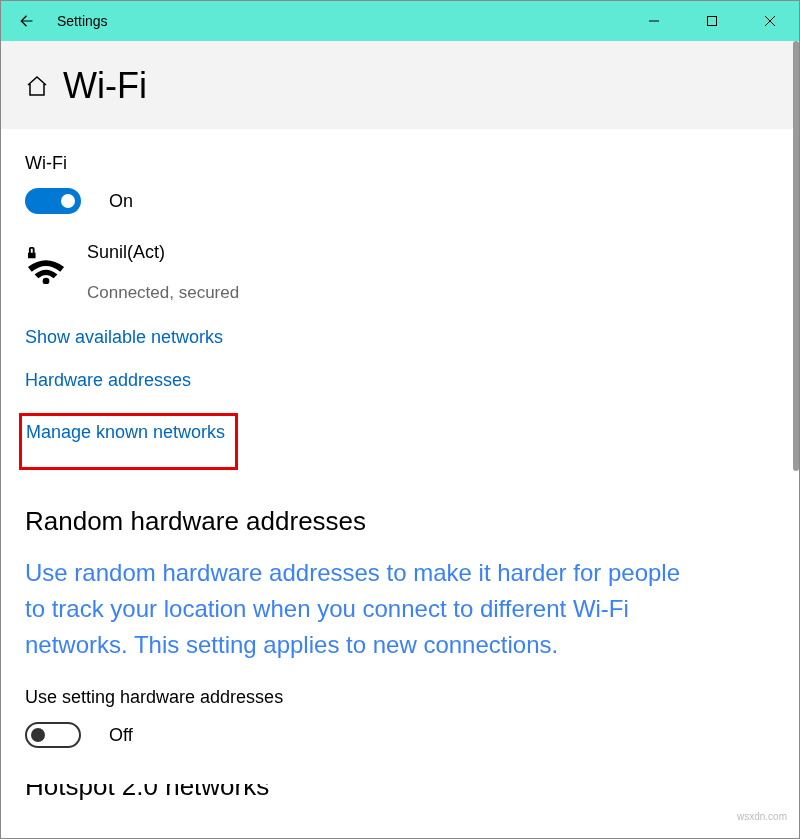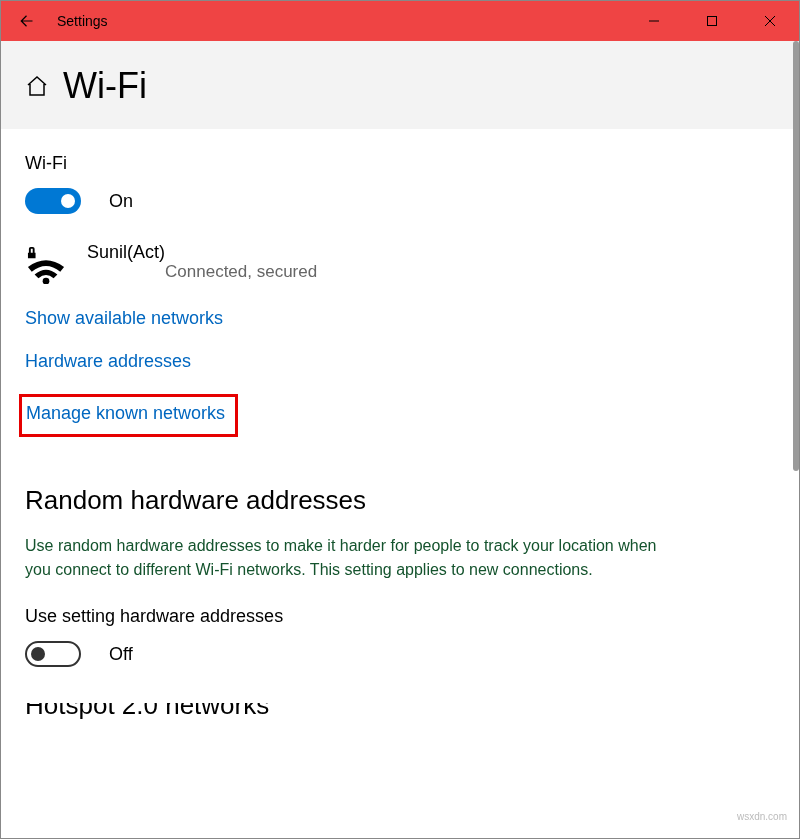--- a/index.html
+++ b/index.html
@@ -10,21 +10,21 @@
     width: 800px;
     height: 839px;
     overflow: hidden;
     position: relative;
     border: 1px solid #888;
   }
   .titlebar {
     display: flex;
     align-items: center;
     height: 40px;
-    background: #ef4444;
+    background: #5eead4;
     border-bottom: 0px solid #ddd;
   }
   .back-btn {
     width: 48px;
     height: 40px;
     display: flex;
     align-items: center;
     justify-content: center;
     cursor: pointer;
   }
@@ -124,47 +124,47 @@
     margin-top: 10px;
   }
   .wifi-icon-wrap {
     width: 44px;
     display: flex;
     align-items: flex-start;
     justify-content: flex-start;
     padding-top: 4px;
   }
   .wifi-icon-wrap svg { width: 42px; height: 38px; }
-  .network-text { display: flex; }
+  .network-text { display: flex; flex-direction: column; }
   .network-name { font-size: 18px; color: #000; }
   .network-status { font-size: 17px; color: #666; margin-top: 20px; }
   .link {
     color: #0067c0;
     font-size: 18px;
     cursor: pointer;
     margin-bottom: 22px;
     display: block;
     width: fit-content;
   }
   .link.highlighted {
     border: 3px solid #e60000;
-    padding: 6px 10px 10px 4px;
+    padding: 6px 10px 24px 4px;
     margin-left: -6px;
     margin-bottom: 18px;
   }
   .section-heading {
     font-size: 26px;
     font-weight: 400;
     color: #000;
-    margin-top: 48px;
+    margin-top: 36px;
     margin-bottom: 18px;
   }
   .body-text {
-    font-size: 16px;
-    color: #14532d;
+    font-size: 24px;
+    color: #3b82f6;
     line-height: 1.5;
     max-width: 660px;
     margin-bottom: 24px;
   }
   .cutoff {
     font-size: 26px;
     font-weight: 400;
     color: #000;
     margin-top: 36px;
     overflow: hidden;

